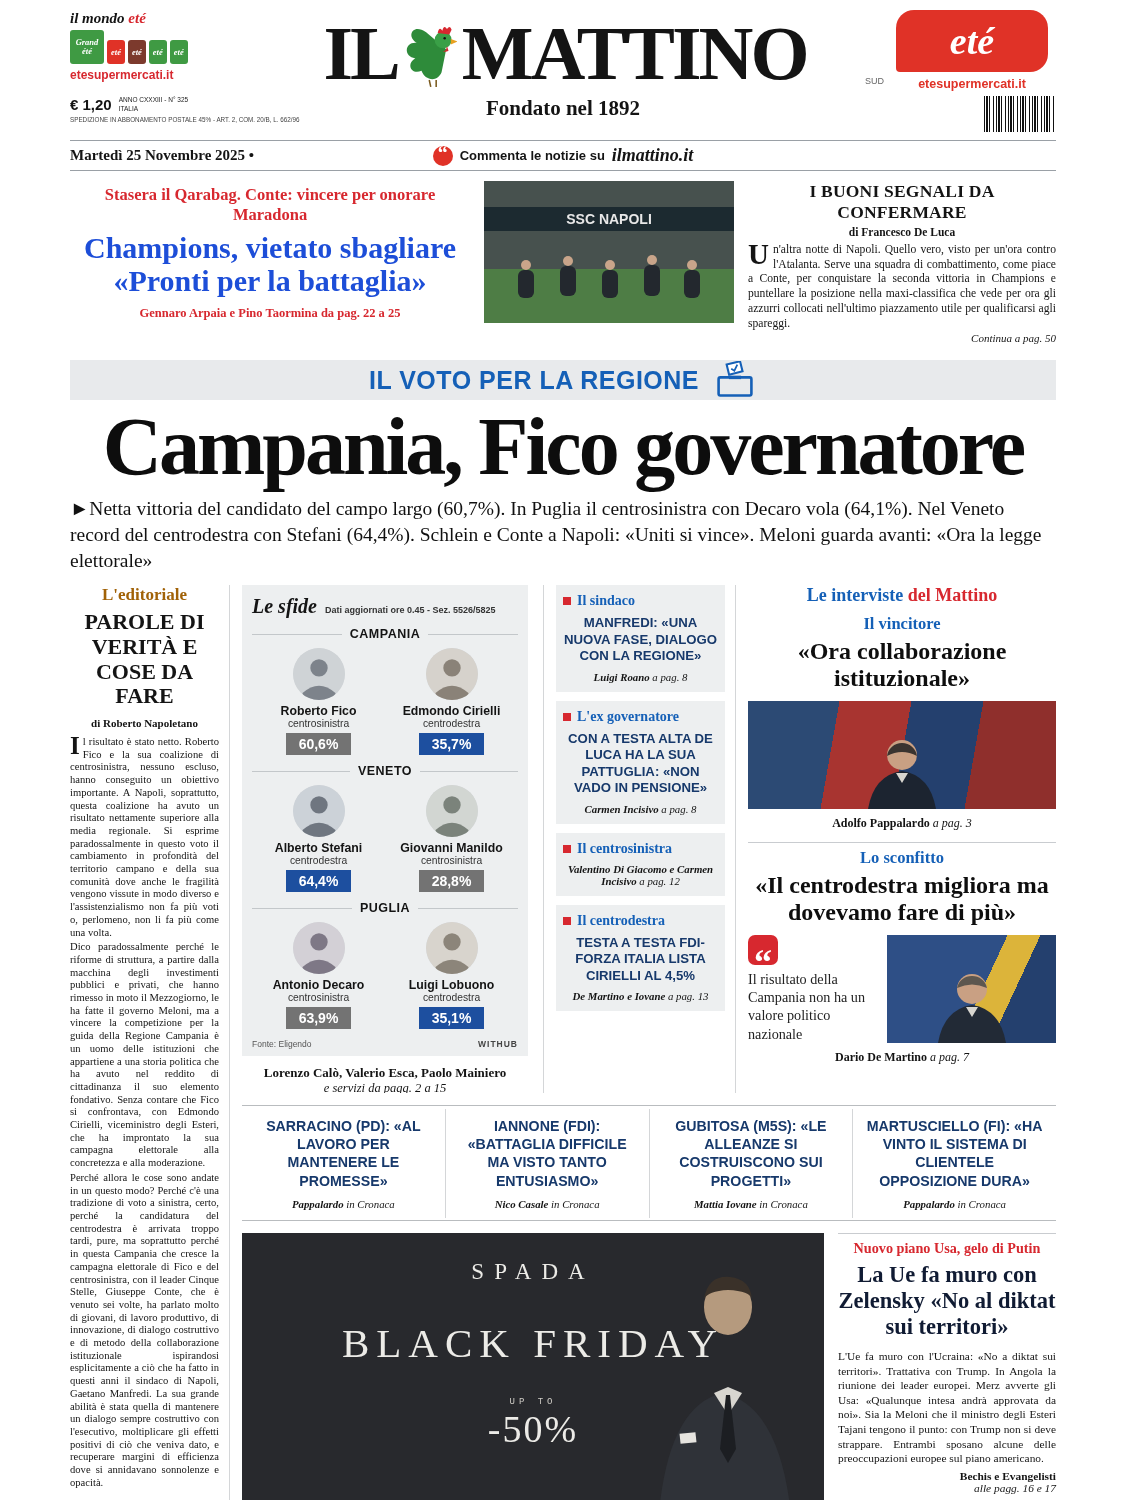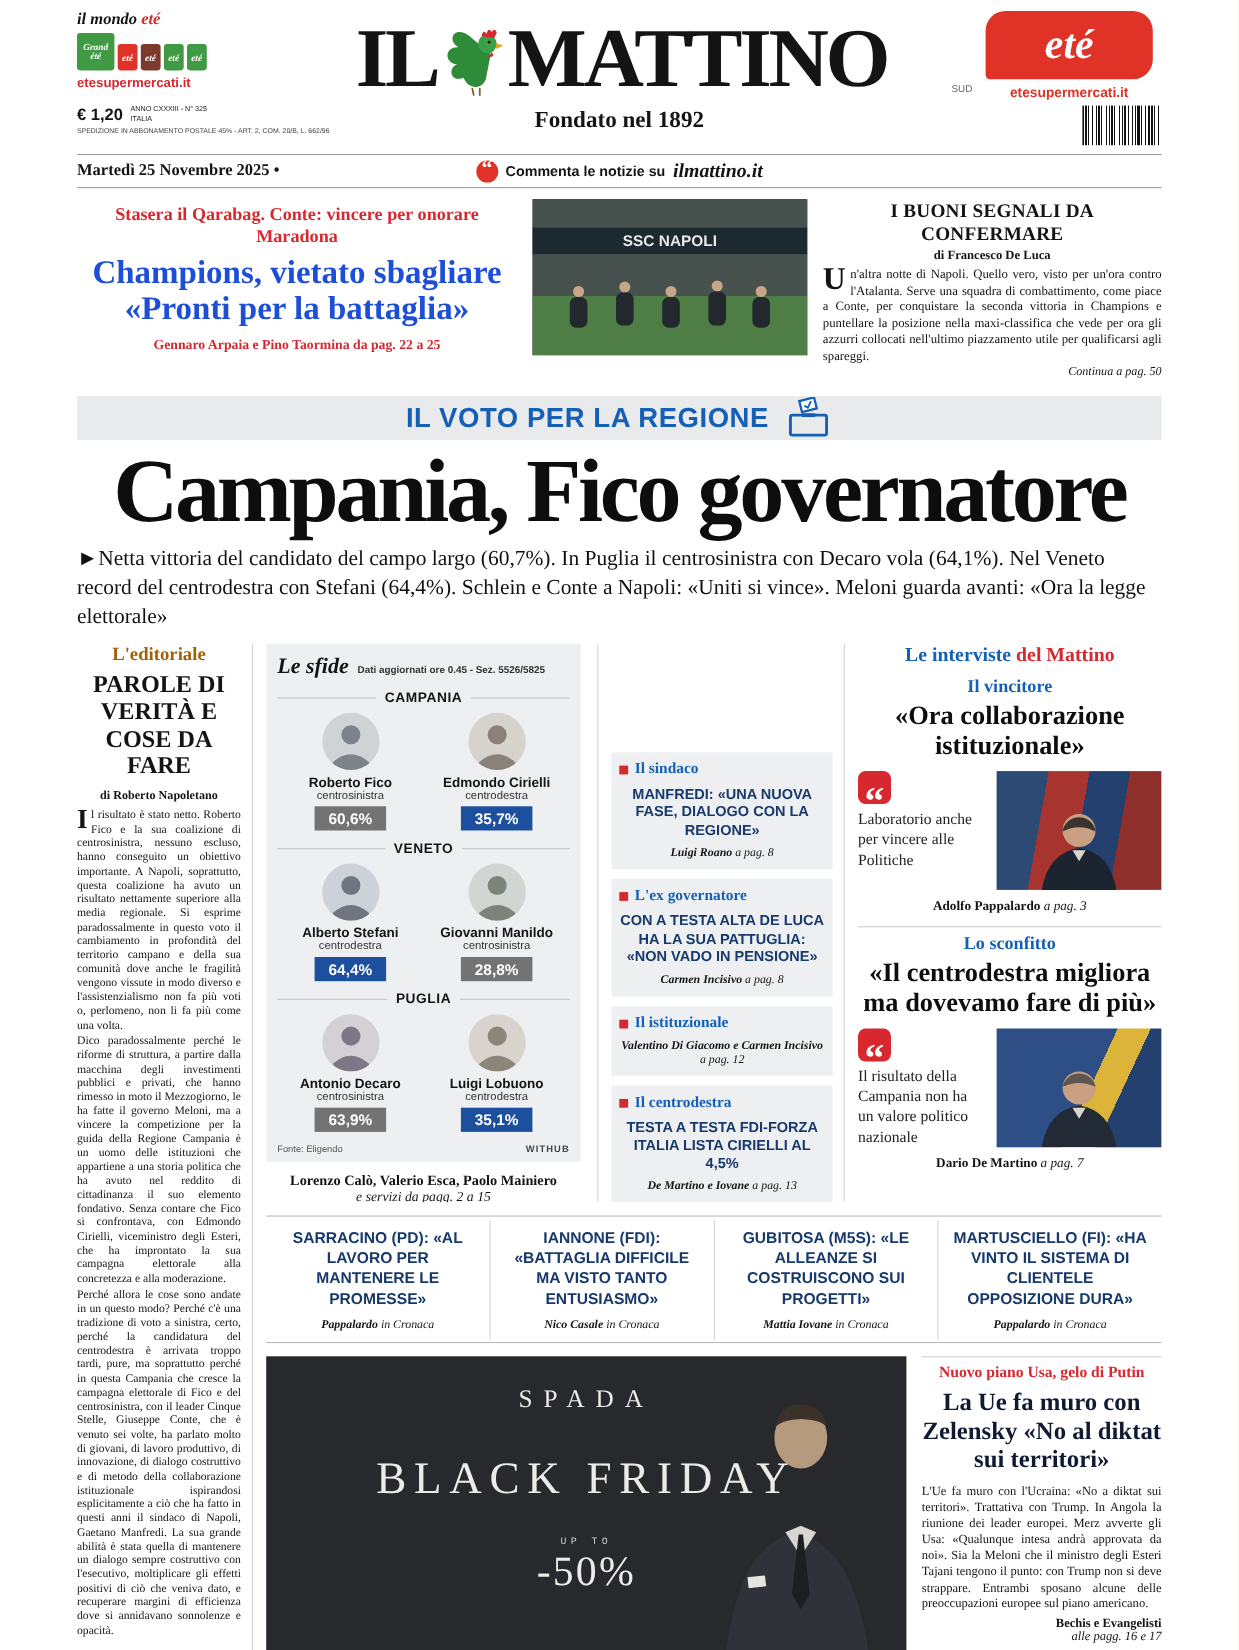--- a/index.html
+++ b/index.html
@@ -94,21 +94,21 @@
   .sf-name{font-family:"Liberation Sans",sans-serif;font-size:12.3px;font-weight:bold;margin-top:4px;}
   .sf-party{font-family:"Liberation Sans",sans-serif;font-size:10.3px;color:#333;}
   .sf-pct{display:inline-block;margin-top:4px;color:#fff;font-family:"Liberation Sans",sans-serif;font-weight:bold;font-size:14px;padding:3px 13px;}
   .pct-red{background:#737373;}.pct-blue{background:#1d4f9f;}
   .sf-footer{display:flex;justify-content:space-between;margin-top:10px;font-family:"Liberation Sans",sans-serif;font-size:8.5px;color:#555;}
   .sf-credit{font-weight:bold;letter-spacing:1px;color:#444;}
   .sf-authors{text-align:center;font-weight:bold;font-size:13px;margin-top:9px;}
   .sf-services{text-align:center;font-style:italic;font-size:12.5px;}
 
   
-  .briefs-col{width:212px;flex:none;display:flex;flex-direction:column;gap:9px;border-right:1px solid #d4d6d8;padding-right:10px;justify-content:flex-end;}
+  .briefs-col{width:180px;flex:none;display:flex;flex-direction:column;gap:9px;border-right:1px solid #d4d6d8;padding-right:10px;}
   .brief{background:#edeff0;padding:8px 7px 9px;}
   .brief-label{display:flex;align-items:center;gap:6px;font-size:14px;font-weight:bold;color:#1560b7;}
   .brief-label .sq{width:8px;height:8px;background:#d7282f;flex:none;}
   .brief-title{font-family:"Liberation Sans",sans-serif;font-weight:bold;font-size:13.2px;line-height:1.25;color:#17396b;text-align:center;margin-top:6px;}
   .brief-byline{text-align:center;font-size:10.8px;margin-top:6px;}
   .bb-name{font-weight:bold;font-style:italic;}
   .bb-pages{font-style:italic;}
 
   
   .interviews-col{flex:1;}
@@ -413,21 +413,21 @@
             <div class="brief-label">
                 <span class="sq"></span>
                 <span>L'ex governatore</span>
               </div>
             <div class="brief-title">CON A TESTA ALTA DE LUCA HA LA SUA PATTUGLIA: «NON VADO IN PENSIONE»</div>
             <div class="brief-byline"><span class="bb-name">Carmen Incisivo</span> <span class="bb-pages">a pag. 8</span></div>
           </div>
           <div class="brief">
             <div class="brief-label">
                 <span class="sq"></span>
-                <span>Il istituzionale</span>
+                <span>Il centrosinistra</span>
               </div>
             <div class="brief-byline"><span class="bb-name">Valentino Di Giacomo e Carmen Incisivo</span> <span class="bb-pages">a pag. 12</span></div>
           </div>
           <div class="brief">
             <div class="brief-label">
                 <span class="sq"></span>
                 <span>Il centrodestra</span>
               </div>
             <div class="brief-title">TESTA A TESTA FDI-FORZA ITALIA LISTA CIRIELLI AL 4,5%</div>
             <div class="brief-byline"><span class="bb-name">De Martino e Iovane</span> <span class="bb-pages">a pag. 13</span></div>
@@ -437,24 +437,20 @@
         <div class="interviews-col">
           <div class="iv-header">
             <span class="ivh-blue">Le interviste</span>
             <span class="ivh-red">del Mattino</span>
           </div>
 
           <div class="iv-section">
             <div class="iv-label">Il vincitore</div>
             <div class="iv-title">«Ora collaborazione istituzionale»</div>
             <div class="iv-content">
-              <div class="iv-left">
-                <div class="quote-icon"></div>
-                <div class="iv-caption">Laboratorio anche per vincere alle Politiche</div>
-              </div>
               <div class="iv-photo photo-winner">
                 <svg class="photo-person" viewBox="0 0 96 76">
                   <circle cx="48" cy="22" r="15" fill="#c9a083"></circle>
                   <path d="M48 10 a15 15 0 0 1 15 13 q-15 -8 -30 0 a15 15 0 0 1 15 -13z" fill="#3a3430"></path>
                   <path d="M14 76 q6 -34 34 -38 q28 4 34 38 z" fill="#1c2430"></path>
                   <path d="M42 40 l6 10 6 -10 z" fill="#d8d6d0"></path>
                 </svg>
               </div>
             </div>
             <div class="iv-byline">

